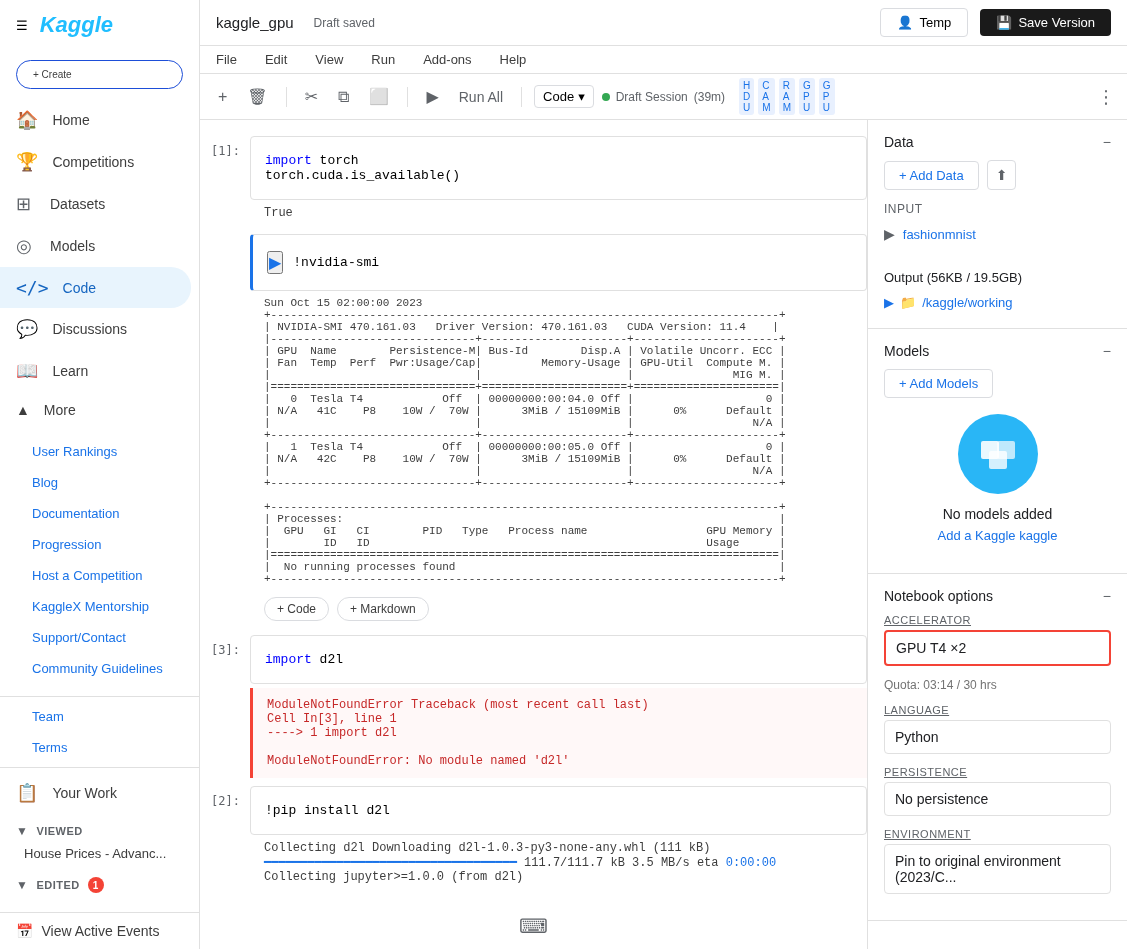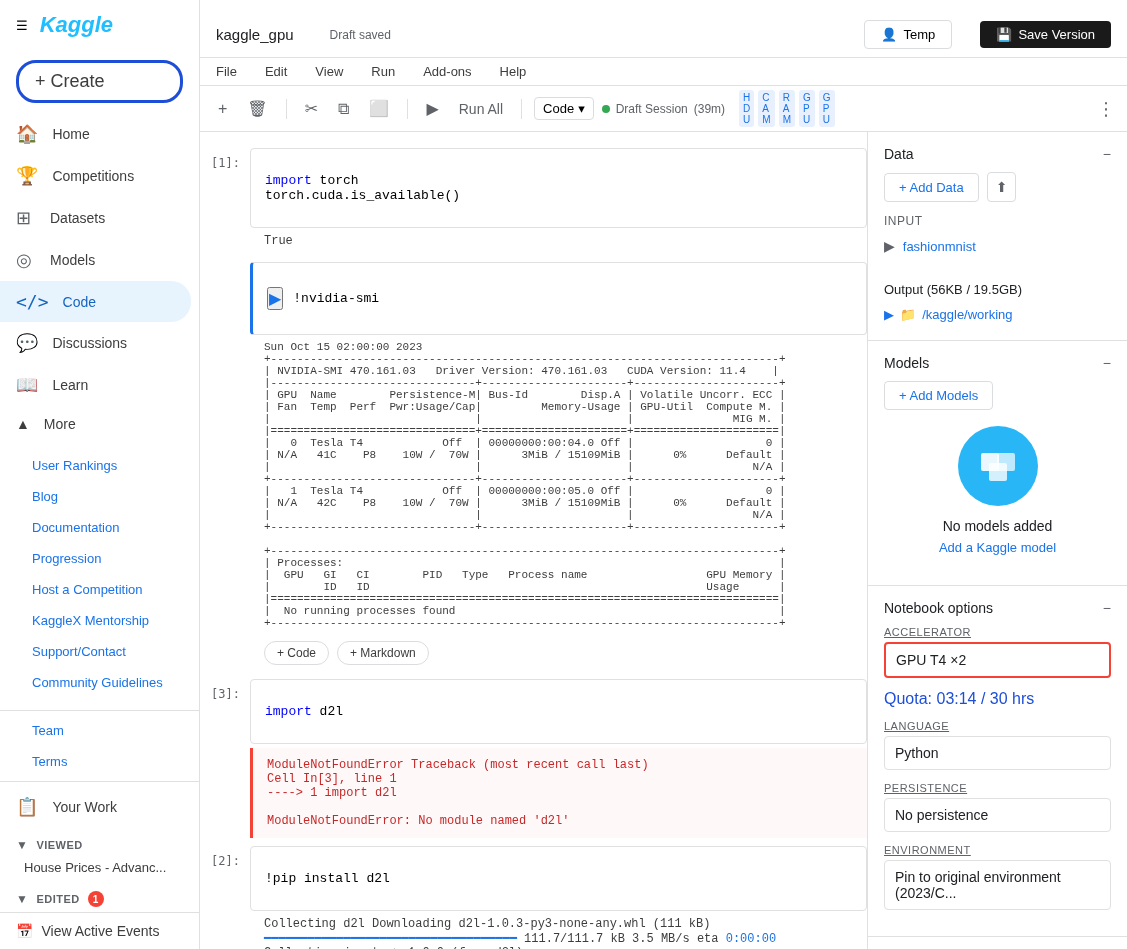--- a/index.html
+++ b/index.html
@@ -40,25 +40,25 @@
     .nav-item.active { background: #e8f4fd; color: #1565c0; font-weight: 500; }
     .nav-item .icon { font-size: 18px; color: #5f6368; min-width: 20px; }
     .nav-item.active .icon { color: #1565c0; }
 
     .create-btn {
       display: flex;
       align-items: center;
       gap: 8px;
       margin: 10px 16px;
       padding: 8px 16px;
-      border: 3px solid #1d4ed8;
+      border: 1px solid #1d4ed8;
       border-radius: 20px;
       cursor: pointer;
       background: #fff;
-      font-size: 18px;
+      font-size: 10px;
       color: #3d3d3d;
     }
 
     .section-divider { height: 1px; background: #e0e0e0; margin: 4px 0; }
 
     .sub-item {
       padding: 8px 16px 8px 32px;
       cursor: pointer;
       font-size: 13px;
       color: #1a73e8;
@@ -82,23 +82,22 @@
       flex-direction: column;
       overflow: hidden;
     }
 
     
     .top-bar {
       display: flex;
       align-items: center;
       padding: 6px 16px;
       border-bottom: 1px solid #e0e0e0;
-      gap: 28px;
+      gap: 12px;
       min-height: 46px;
-      margin-top: 12px;
     }
     .notebook-title { font-size: 15px; font-weight: 500; color: #202124; }
     .draft-badge { font-size: 12px; color: #5f6368; margin-left: 8px; }
     .top-bar-spacer { flex: 1; }
     .share-btn {
       display: flex; align-items: center; gap: 6px;
       padding: 6px 16px; border: 1px solid #dadce0;
       border-radius: 4px; cursor: pointer; background: #fff; font-size: 13px;
     }
     .save-version-btn {
@@ -175,21 +174,21 @@
       padding-right: 10px;
       color: #5f6368;
       font-size: 12px;
       padding-top: 8px;
       font-family: monospace;
     }
     .cell-input {
       border: 1px solid #e0e0e0;
       border-radius: 4px;
       background: #fff;
-      padding: 24px 14px;
+      padding: 16px 14px;
       font-family: 'Courier New', monospace;
       font-size: 13px;
       white-space: pre;
     }
     .cell-input.active-cell { border-left: 3px solid #1a73e8; }
     .cell-output {
       padding: 6px 14px;
       font-family: 'Courier New', monospace;
       font-size: 12px;
       color: #3d3d3d;
@@ -285,21 +284,21 @@
     
     .options-label {
       font-size: 11px; color: #5f6368; text-transform: uppercase;
       letter-spacing: 0.5px; margin-bottom: 4px; font-weight: 500; text-decoration: underline;
     }
     .options-value {
       font-size: 14px; color: #202124; padding: 8px 10px;
       border: 1px solid #e0e0e0; border-radius: 4px; margin-bottom: 12px;
     }
     .options-value.highlighted { border: 2px solid #f44336; }
-    .quota-text { font-size: 16px; color: #1d4ed8; margin-top: 2px; margin-bottom: 12px; }
+    .quota-text { font-size: 12px; color: #737373; margin-top: 2px; margin-bottom: 12px; }
     .error-text { color: #c62828; }
     .viewed-section, .edited-section {
       padding: 4px 0 0 0;
     }
     .section-header-label {
       font-size: 11px; font-weight: 600; color: #5f6368;
       padding: 6px 16px 2px; text-transform: uppercase; letter-spacing: 0.5px;
       display: flex; align-items: center; gap: 8px;
     }
     .expand-arrow { color: #5f6368; font-size: 12px; }
@@ -583,21 +582,21 @@
 
         <div class="models-visual">
           <div class="model-icon-wrapper">
             <svg width="50" height="50" viewBox="0 0 50 50" fill="none" xmlns="http://www.w3.org/2000/svg">
               <rect x="8" y="12" width="18" height="18" rx="2" fill="white" opacity="0.9"></rect>
               <rect x="24" y="12" width="18" height="18" rx="2" fill="white" opacity="0.7"></rect>
               <rect x="16" y="22" width="18" height="18" rx="2" fill="white" opacity="0.8"></rect>
             </svg>
           </div>
           <div class="no-models-text">No models added</div>
-          <div class="add-model-link">Add a Kaggle model</div>
+          <div class="add-model-link">Add a Kaggle kaggle</div>
         </div>
       </div>
 
       <div class="panel-section">
         <div class="panel-section-title">
           <span>Notebook options</span>
           <span class="collapse-arrow">−</span>
         </div>
 
         <div class="options-label">ACCELERATOR</div>

